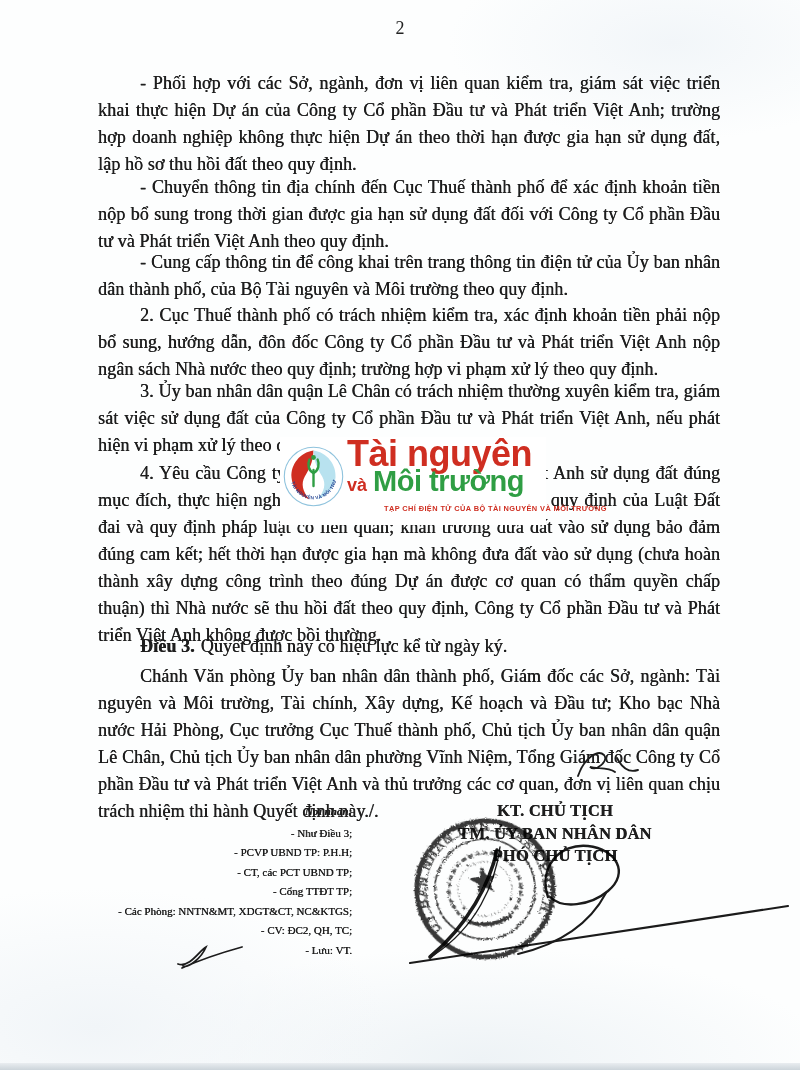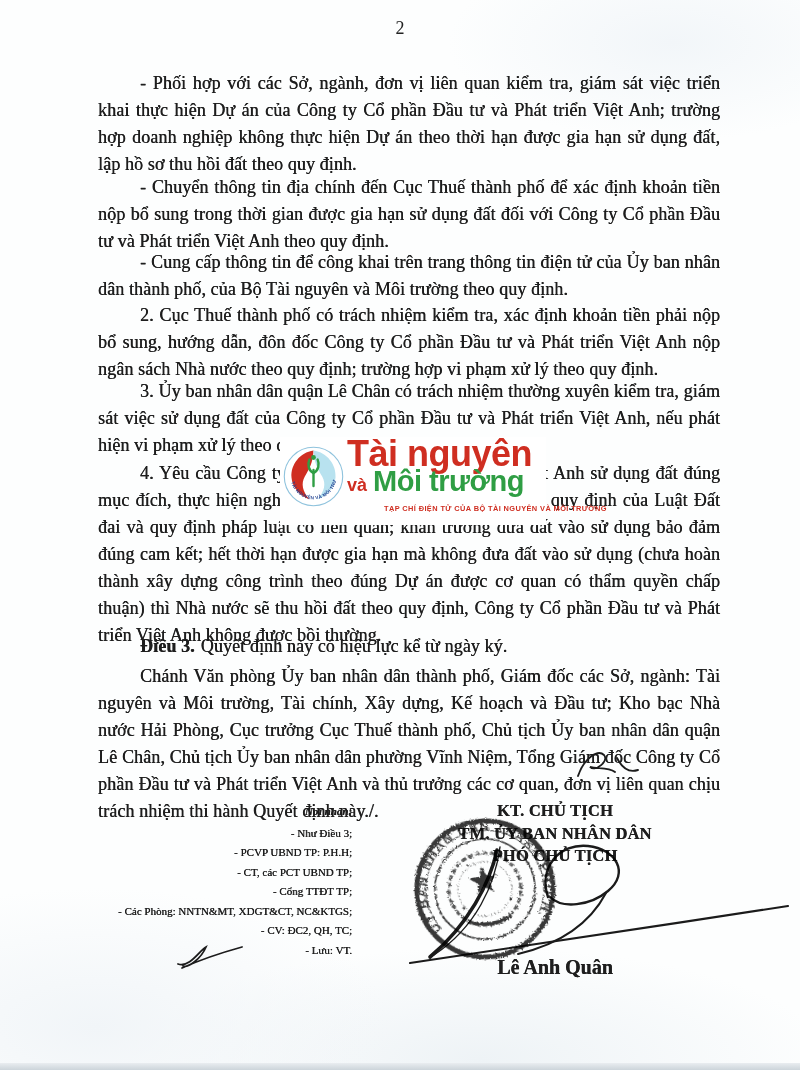--- a/index.html
+++ b/index.html
@@ -142,20 +142,19 @@
   <svg class="sign-ink" viewBox="0 0 395 140">
     <g fill="none" stroke="#1b1b1b" stroke-linecap="round">
       <path d="M97 17 C90 50 68 92 30 124" stroke-width="3.6"></path>
       <path d="M100 14 C95 52 76 94 34 122" stroke-width="1.4"></path>
       <path d="M148 64 C138 34 160 10 188 13 C216 16 230 40 208 58 C190 73 162 76 150 64" stroke-width="2.4"></path>
       <path d="M206 60 C188 94 156 112 118 121" stroke-width="2"></path>
       <path d="M10 130 C120 113 260 93 388 73" stroke-width="2.1"></path>
     </g>
   </svg>
 
-  <div class="signer-name">Lê Anh Quân</div>
 
   <svg class="initial-2" viewBox="0 0 80 36">
     <path d="M10 26 C22 30 32 12 38 9 C33 21 20 30 15 28 M14 30 C36 20 56 14 74 9" fill="none" stroke="#1c1c1c" stroke-width="1.8" stroke-linecap="round"></path>
   </svg>
 
   <div class="bottom-bar"></div>
 </div>
 
 </body></html>

